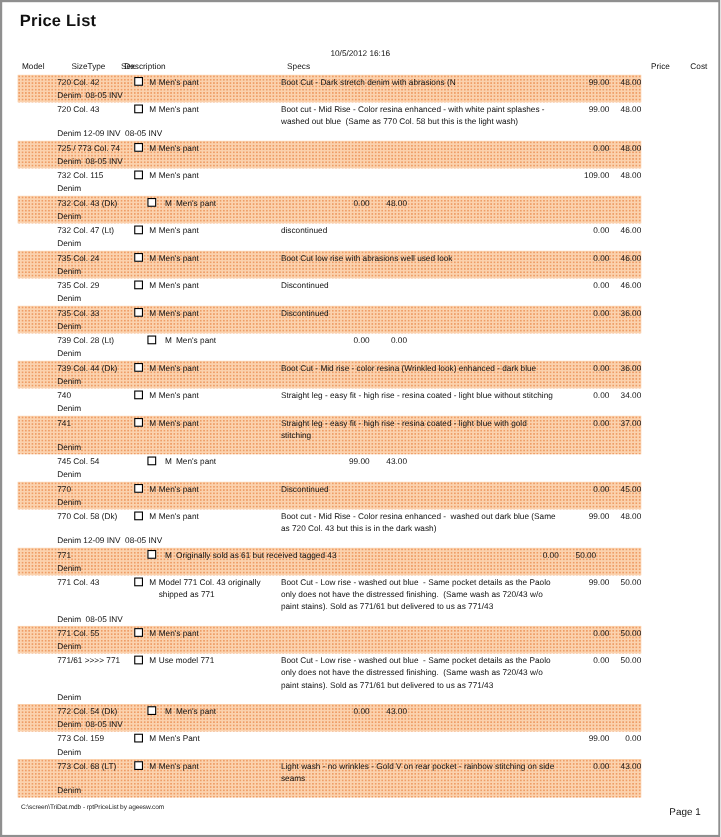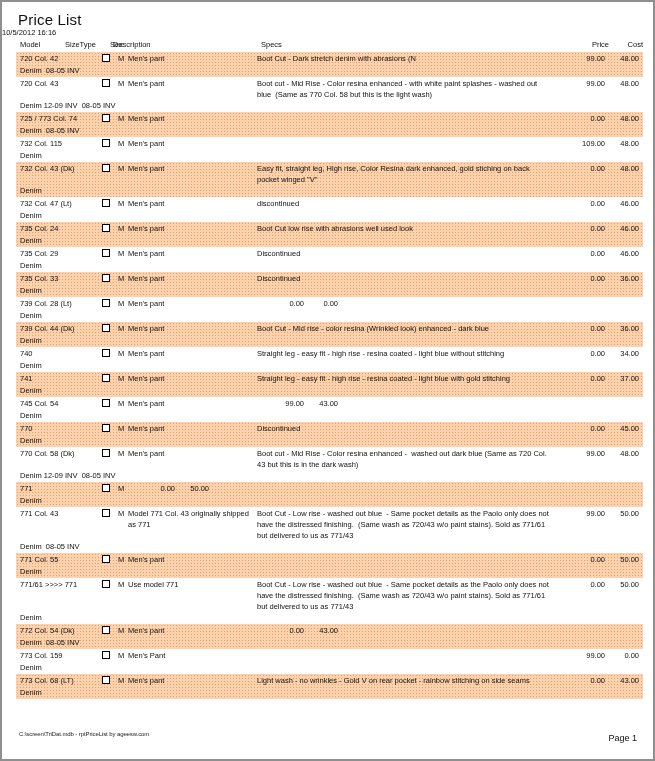--- a/index.html
+++ b/index.html
@@ -10,45 +10,46 @@
     width: 655px; height: 761px;
     background: #ffffff;
     border: 2px solid #8f8f8f;
     overflow: hidden;
   }
   .title {
     margin: 9px 0 0 16px;
     font-size: 15px;
     color: #111;
     letter-spacing: 0.2px;
+    font-weight: bold;
   }
   .date-line {
-    margin-top: 0;
-    text-align: left;
+    margin-top: 16px;
+    text-align: center;
     font-size: 7.5px;
     color: #111;
   }
   .table {
     position: relative;
     width: 627px;
     margin: 3px 0 0 14px;
     font-size: 7.5px;
     color: #111;
   }
   .hdr { position: relative; height: 12px; }
   .hdr span { position: absolute; top: 0; white-space: nowrap; }
   .h-model { left: 4px; }
   .h-size  { left: 49px; }
   .h-sex   { left: 94px; }
   .h-desc  { left: 97px; }
   .h-specs { left: 245px; }
   .h-price { right: 34px; }
   .h-cost  { right: 0; }
 
-  .record { width: 627px; }
+  .record { width: 567px; padding-left: 32px; }
   .record.shaded {
     background-color: #fbd2ae;
     background-image: radial-gradient(circle, #ee9d66 0.7px, rgba(0,0,0,0) 0.85px);
     background-size: 3px 3px;
   }
   .detail { display: flex; align-items: flex-start; padding-top: 1px; min-height: 12px; line-height: 11px; }
   .col-model { width: 86px; padding-left: 4px; white-space: pre-wrap; }
   .col-check { width: 16px; }
   .checkbox {
     display: inline-block;
@@ -143,21 +144,20 @@
             <span class="col-cost">48.00</span>
           </div>
           <div class="cat">Denim</div>
         </div>
         <div class="record shaded">
           <div class="detail">
             <span class="col-model">732 Col. 43 (Dk)</span>
             <span class="col-check"><span class="checkbox"></span></span>
             <span class="col-sex">M</span>
             <span class="col-desc">Men's pant</span>
-            <span class="col-specs">Easy fit, straight leg, High rise, Color Resina dark enhanced, gold stiching on back pocket winged "V"</span>
             <span class="col-price">0.00</span>
             <span class="col-cost">48.00</span>
           </div>
           <div class="cat">Denim</div>
         </div>
         <div class="record">
           <div class="detail">
             <span class="col-model">732 Col. 47 (Lt)</span>
             <span class="col-check"><span class="checkbox"></span></span>
             <span class="col-sex">M</span>
@@ -284,20 +284,21 @@
             <span class="col-price">99.00</span>
             <span class="col-cost">48.00</span>
           </div>
           <div class="cat">Denim 12-09 INV  08-05 INV</div>
         </div>
         <div class="record shaded">
           <div class="detail">
             <span class="col-model">771</span>
             <span class="col-check"><span class="checkbox"></span></span>
             <span class="col-sex">M</span>
+            <span class="col-specs">Originally sold as 61 but received tagged 43</span>
             <span class="col-price">0.00</span>
             <span class="col-cost">50.00</span>
           </div>
           <div class="cat">Denim</div>
         </div>
         <div class="record">
           <div class="detail">
             <span class="col-model">771 Col. 43</span>
             <span class="col-check"><span class="checkbox"></span></span>
             <span class="col-sex">M</span>

